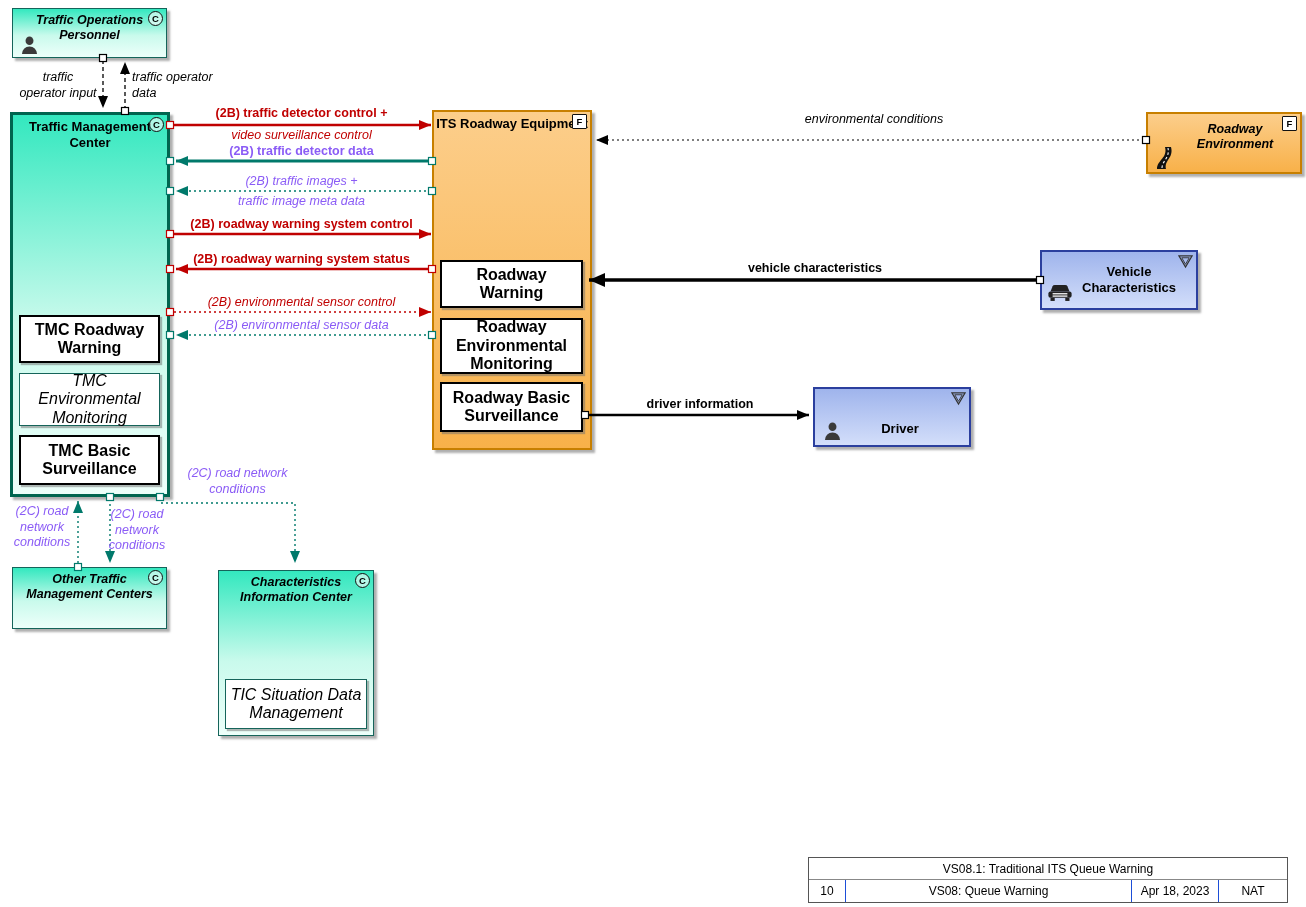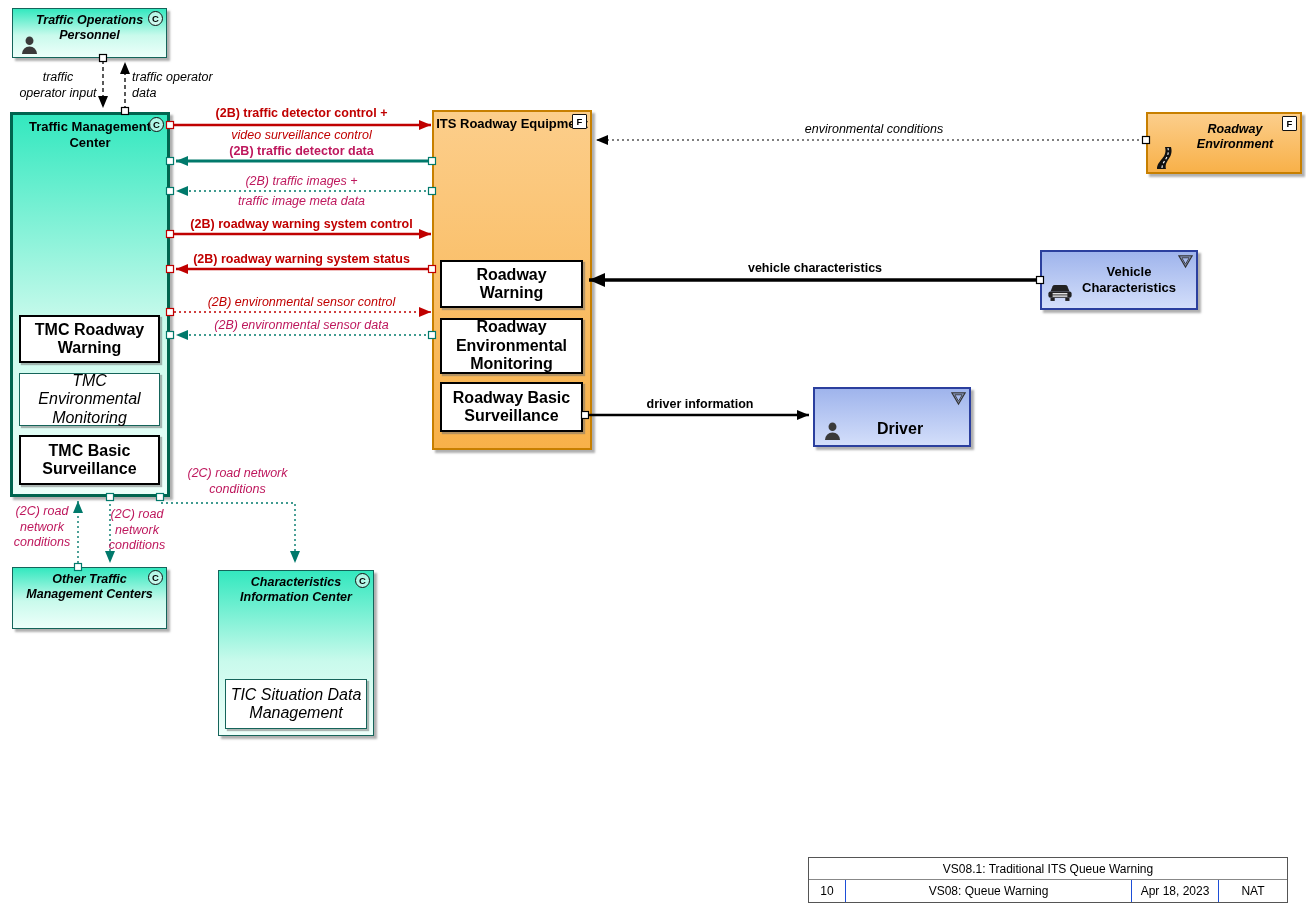--- a/index.html
+++ b/index.html
@@ -29,21 +29,21 @@
   .sub { position:absolute; background:#fff; display:flex; align-items:center; justify-content:center;
          text-align:center; font-size:16px; line-height:1.15; padding:2px;
          box-shadow:2px 2px 1px rgba(110,110,110,.5); }
   .sub.bold { font-weight:bold; border:2.4px solid #000; }
   .sub.thin { border:1px solid #15645a; font-style:italic; }
 
   
   .overlay { position:absolute; left:0; top:0; width:1306px; height:907px; pointer-events:none; z-index:5; }
   .flabel { position:absolute; font-size:12.5px; line-height:1.25; text-align:center; z-index:6; }
   .red  { color:#c00000; }
-  .tealtx { color:#be185d; }
+  .tealtx { color:#8b5cf6; }
   .bold { font-weight:bold; }
   .pre { white-space:pre-line; }
   .left { text-align:left; }
 
   
   .titleblock { position:absolute; left:808px; top:857px; width:480px; height:46px;
                 border:1px solid #555; background:#fff; font-size:12px; z-index:4; }
   .tb-row1 { height:22px; border-bottom:1px solid #888; display:flex; align-items:center; justify-content:center; }
   .tb-row2 { display:flex; height:22px; }
   .tb-cell { display:flex; align-items:center; justify-content:center; border-right:1px solid #1d4ed8; height:100%; }
@@ -106,21 +106,21 @@
     </span>
     <span class="badge tri">
       <svg width="17" height="15" viewBox="0 0 16 14">
           <path d="M1 1 h14 L8 13 z" fill="none" stroke="#333" stroke-width="1.3"></path>
           <path d="M4 3 h8 L8 10 z" fill="none" stroke="#333" stroke-width="1"></path>
         </svg>
     </span>
   </div>
 
   <div class="box blue shadow" style="left:813px;top:387px;width:158px;height:60px;display:flex;align-items:center;justify-content:center;">
-    <div class="btitle" style="font-size:16px;padding:0 0 0 16px;margin-top:23px;">Driver</div>
+    <div class="btitle" style="font-size:13px;padding:0 0 0 16px;margin-top:23px;">Driver</div>
     <span class="icon" style="left:9px;bottom:4px;">
       <svg width="17" height="19" viewBox="0 0 18 20">
           <ellipse cx="9" cy="5" rx="4.2" ry="4.6" fill="#3a3a3a"></ellipse>
           <path d="M1 19 q1-8 8-8 q7 0 8 8 z" fill="#3a3a3a"></path>
         </svg>
     </span>
     <span class="badge tri">
       <svg width="17" height="15" viewBox="0 0 16 14">
           <path d="M1 1 h14 L8 13 z" fill="none" stroke="#333" stroke-width="1.3"></path>
           <path d="M4 3 h8 L8 10 z" fill="none" stroke="#333" stroke-width="1"></path>
@@ -238,21 +238,21 @@
   <div class="flabel tealtx bold" style="left:171px;top:144px;width:261px;">(2B) traffic detector data</div>
 
   <div class="flabel tealtx ital" style="left:171px;top:174px;width:261px;">(2B) traffic images +</div>
   <div class="flabel tealtx ital" style="left:171px;top:194px;width:261px;">traffic image meta data</div>
 
   <div class="flabel red bold" style="left:171px;top:217px;width:261px;">(2B) roadway warning system control</div>
   <div class="flabel red bold" style="left:171px;top:252px;width:261px;">(2B) roadway warning system status</div>
   <div class="flabel red ital" style="left:171px;top:295px;width:261px;">(2B) environmental sensor control</div>
   <div class="flabel tealtx ital" style="left:171px;top:318px;width:261px;">(2B) environmental sensor data</div>
 
-  <div class="flabel ital" style="left:754px;top:122px;width:240px;text-align:center;">environmental conditions</div>
+  <div class="flabel ital" style="left:754px;top:112px;width:240px;text-align:center;">environmental conditions</div>
   <div class="flabel bold" style="left:695px;top:261px;width:240px;">vehicle characteristics</div>
   <div class="flabel bold" style="left:590px;top:397px;width:220px;">driver information</div>
 
   <div class="flabel tealtx ital pre" style="left:6px;top:504px;width:72px;">(2C) road
 network
 conditions</div>
   <div class="flabel tealtx ital pre" style="left:106px;top:507px;width:62px;">(2C) road
 network
 conditions</div>
   <div class="flabel tealtx ital pre" style="left:180px;top:466px;width:115px;">(2C) road network

